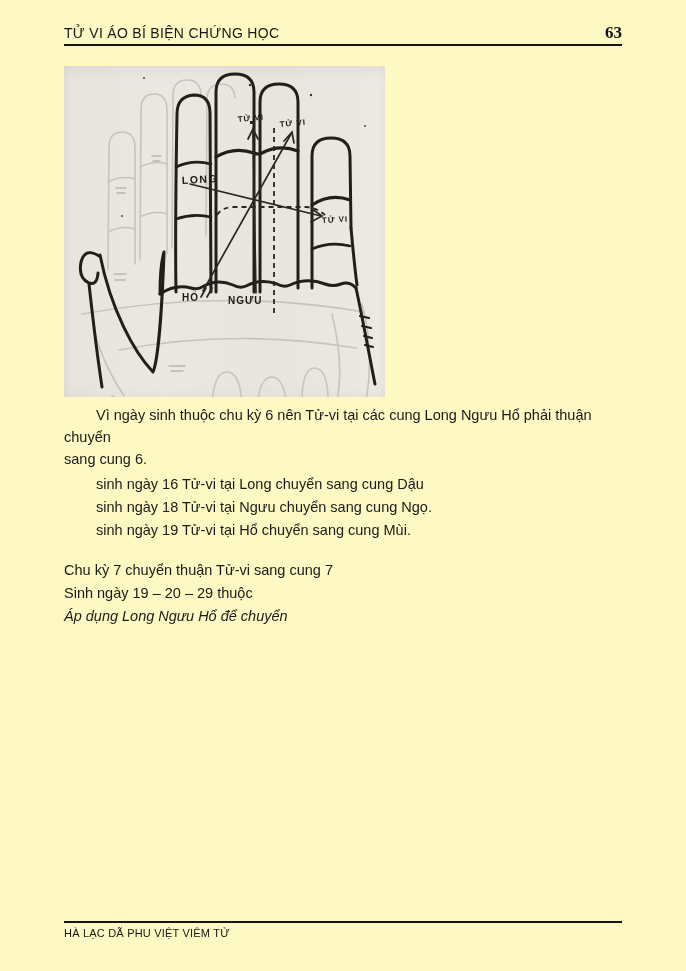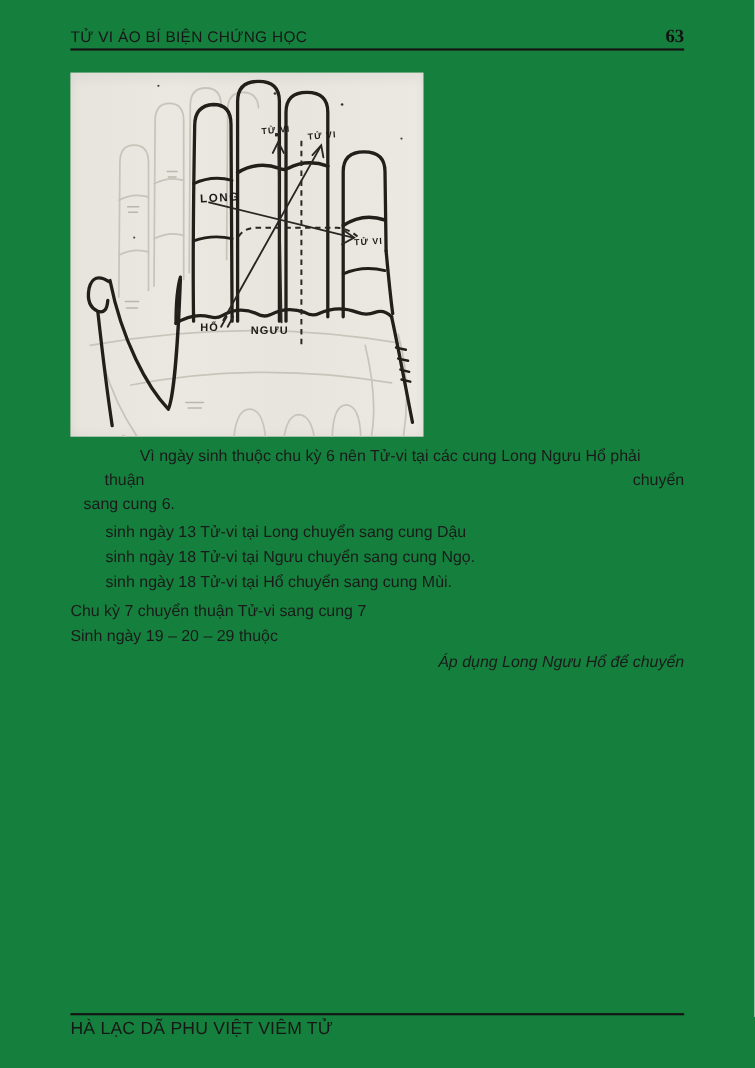--- a/index.html
+++ b/index.html
@@ -1,20 +1,20 @@
 <!DOCTYPE html>
 <html><head>
 <meta charset="utf-8">
 <style>
   html, body { margin: 0; padding: 0; background: #ffffff; }
   .page {
     position: relative;
     width: 686px;
     height: 971px;
-    background: #15803d;
+    background: #fef9c3;
     font-family: "Liberation Sans", sans-serif;
     color: #1a1a1a;
     overflow: hidden;
   }
 
   
   .header {
     position: absolute;
     left: 64px;
     top: 24px;
@@ -59,38 +59,38 @@
 
   
   .body-text {
     position: absolute;
     left: 64px;
     top: 404px;
     width: 558px;
     font-size: 14.5px;
     line-height: 22px;
   }
-  .p1-line1 { display: block; text-indent: 32px; text-align-last: justify; margin-left: 31px; }
-  .p1-line2 { display: block; margin-left: 12px; }
+  .p1-line1 { display: block; text-indent: 32px; text-align-last: justify; }
+  .p1-line2 { display: block; }
   .items { margin-top: 3px; }
   .item { margin-left: 32px; margin-bottom: 1px; }
-  .section { margin-top: 4px; }
+  .section { margin-top: 18px; }
   .section > div { margin-bottom: 1px; }
   .heading-bold { font-weight: bold; }
-  .note-italic { font-style: italic; text-align: right; }
+  .note-italic { font-style: italic; }
 
   
   .footer {
     position: absolute;
     left: 64px;
     top: 921px;
     width: 558px;
     border-top: 2px solid #141414;
     padding-top: 4px;
-    font-size: 16px;
+    font-size: 11px;
     letter-spacing: 0.2px;
     color: #161616;
   }
 </style>
 </head>
 <body>
 
 <div class="page">
 
   <div class="header">
@@ -180,23 +180,23 @@
     </svg>
   </div>
 
   <div class="body-text">
     <p style="margin:0">
       <span class="p1-line1">Vì ngày sinh thuộc chu kỳ 6 nên Tử-vi tại các cung Long Ngưu Hổ phải thuận chuyển</span>
       <span class="p1-line2">sang cung 6.</span>
     </p>
 
     <div class="items">
-      <div class="item">sinh ngày 13 Tử-vi tại Long chuyển sang cung Dậu</div>
+      <div class="item">sinh ngày 16 Tử-vi tại Long chuyển sang cung Dậu</div>
       <div class="item">sinh ngày 18 Tử-vi tại Ngưu chuyển sang cung Ngọ.</div>
-      <div class="item">sinh ngày 18 Tử-vi tại Hổ chuyển sang cung Mùi.</div>
+      <div class="item">sinh ngày 19 Tử-vi tại Hổ chuyển sang cung Mùi.</div>
     </div>
 
     <div class="section">
       <div>Chu kỳ 7 chuyển thuận Tử-vi sang cung 7</div>
       <div>Sinh ngày 19 – 20 – 29 thuộc</div>
       <div class="note-italic">Áp dụng Long Ngưu Hổ để chuyển</div>
     </div>
   </div>
 
   <div class="footer">

